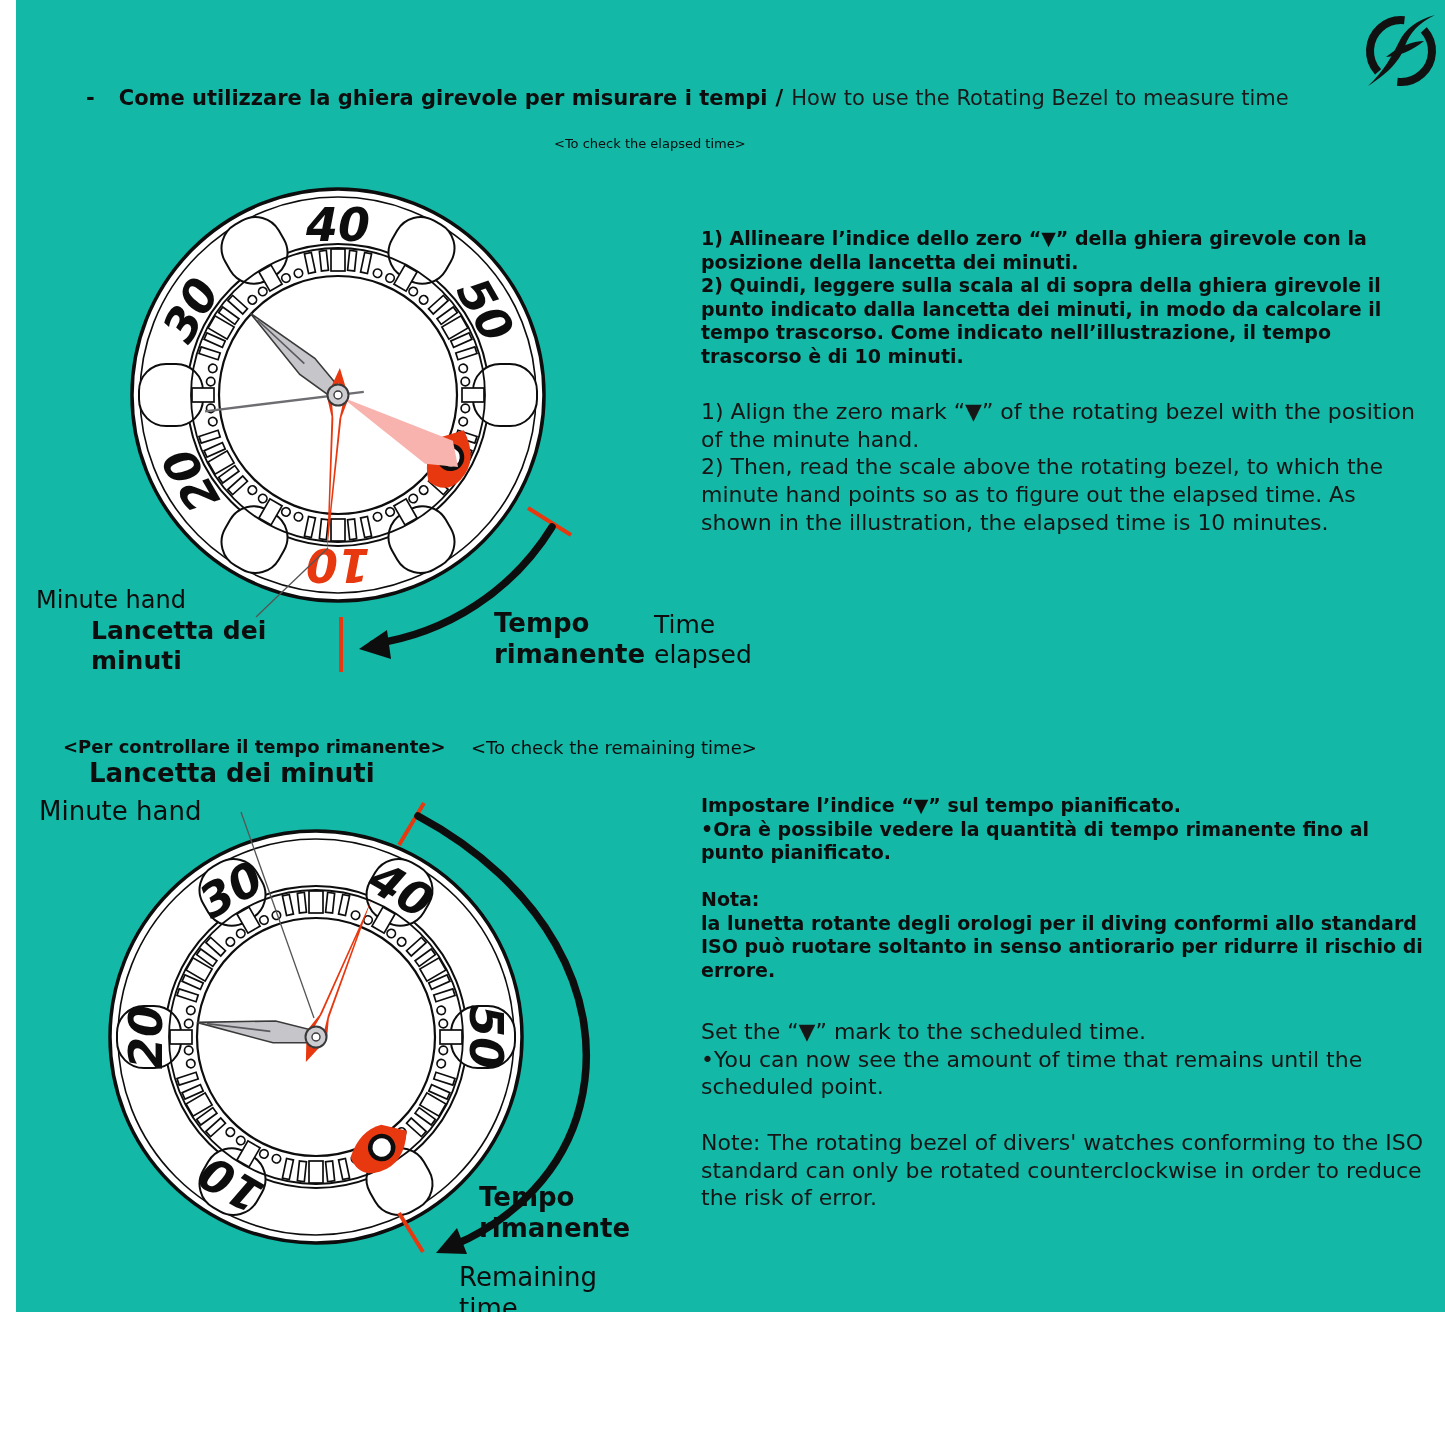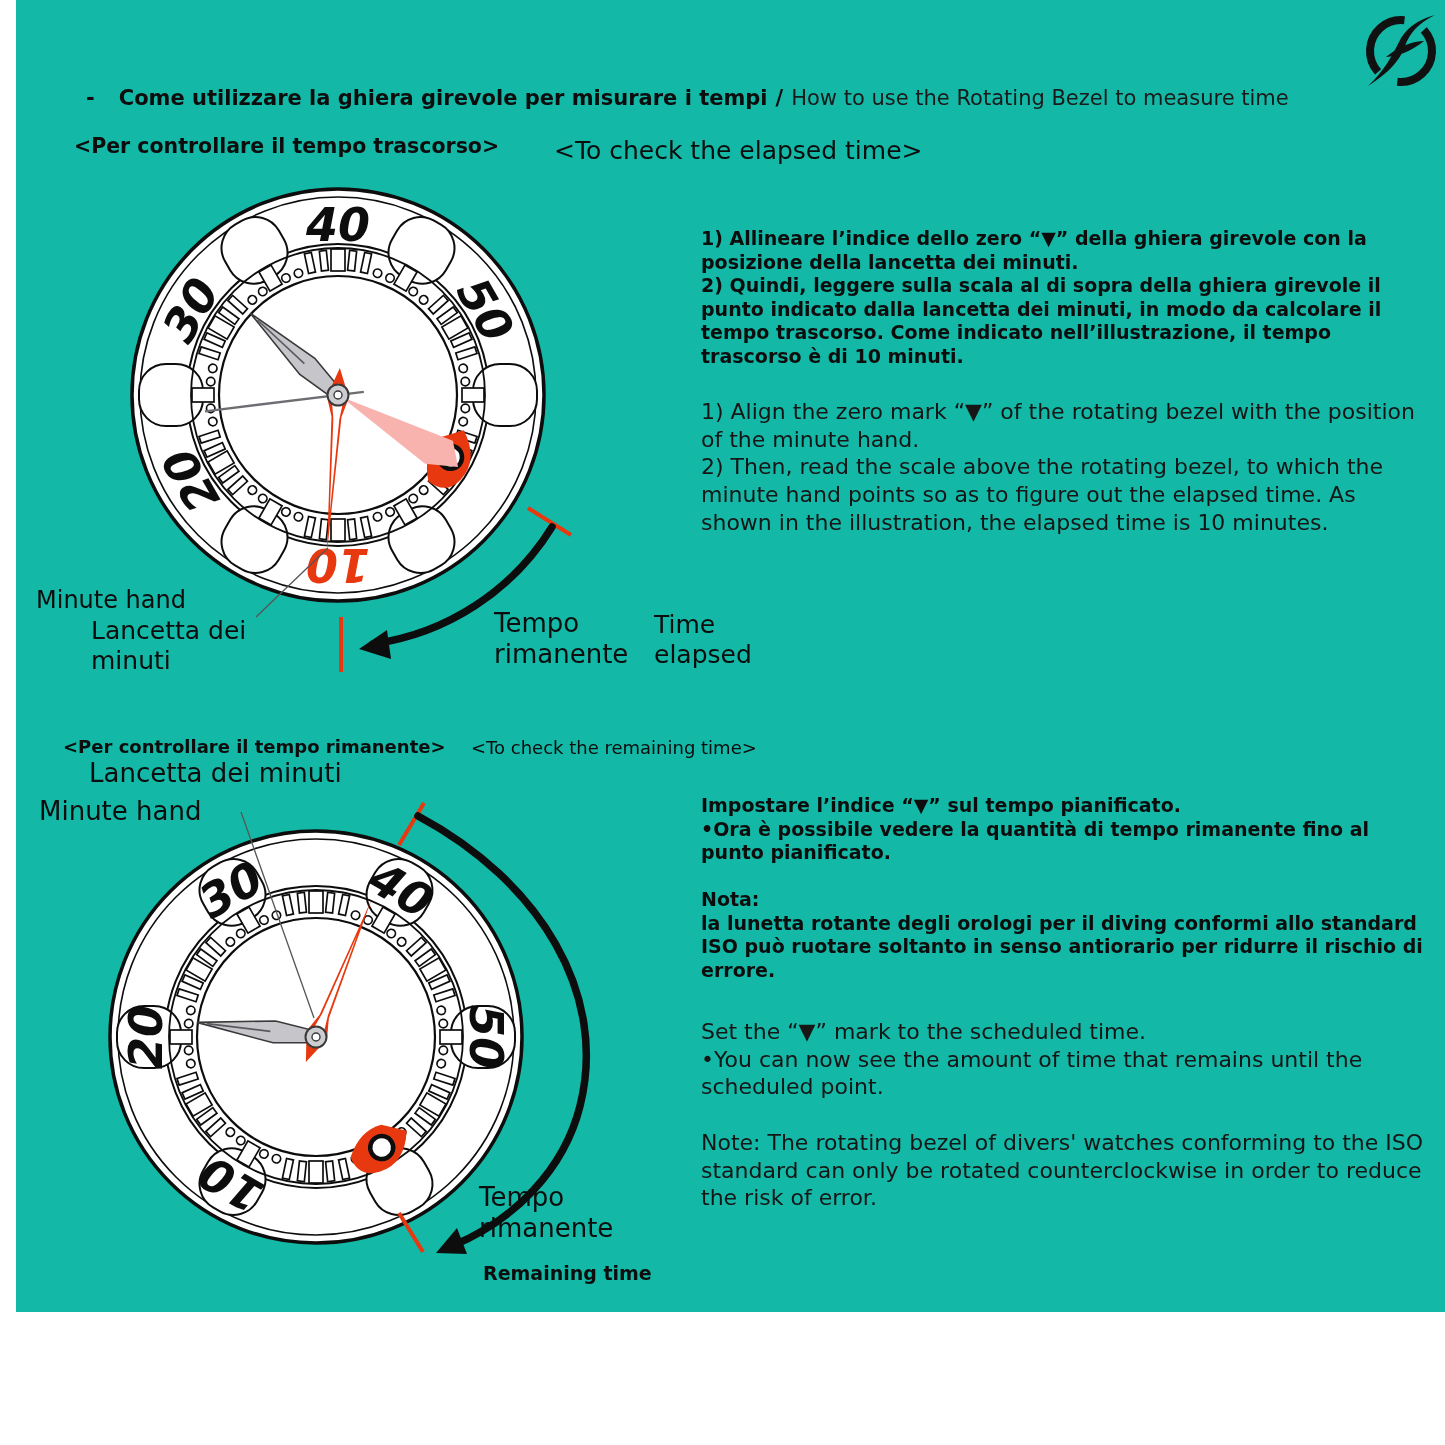--- a/index.html
+++ b/index.html
@@ -10,44 +10,44 @@
   .abs { position:absolute; }
 
   
   .title-row { left:70px; top:86px; font-size:21px; white-space:nowrap; }
   .title-row .dash { font-weight:bold; margin-right:24px; }
   .title-row .it { font-weight:bold; }
   .title-row .sep { font-weight:bold; margin:0 8px; }
   .title-row .en { font-weight:normal; color:#1a1a1a; }
 
   .h1-it { left:58px;  top:134px; font-size:20.5px; font-weight:bold; white-space:nowrap; }
-  .h1-en { left:538px; top:136px; font-size:25px; white-space:nowrap; }
+  .h1-en { left:538px; top:136px; font-size:13px; white-space:nowrap; }
   .h2-it { left:47px;  top:736px; font-size:18px; font-weight:bold; white-space:nowrap;text-align:center; }
   .h2-en { left:455px; top:737px; font-size:18px; white-space:nowrap; }
 
   
   .body-block { width:732px; white-space:pre-line; }
   .body-it { font-weight:bold; font-size:19px; line-height:1.24; }
   .body-en { font-weight:normal; font-size:22px; line-height:1.26; color:#161616; }
   #body-it-1 { left:685px; top:227px; }
   #body-en-1 { left:685px; top:398px; }
   #body-it-2 { left:685px; top:794px; }
   #body-en-2 { left:685px; top:1018px; }
 
   
   .lab { line-height:1.18; }
-  .lab.b { font-weight:normal; }
+  .lab.b { font-weight:bold; }
   #lab-minute-en-1 { left:20px;  top:586px; font-size:24px; }
   #lab-minute-it-1 { left:75px;  top:616px; font-size:25px; width:190px; }
   #lab-tempo-1     { left:478px; top:608px; font-size:26px; width:165px; }
   #lab-time-1      { left:638px; top:610px; font-size:25px; width:140px; }
   #lab-minute-it-2 { left:73px;  top:758px; font-size:26px; white-space:nowrap; }
   #lab-minute-en-2 { left:23px;  top:796px; font-size:26px; white-space:nowrap; }
   #lab-tempo-2     { left:463px; top:1182px; font-size:26px; width:180px; }
-  #lab-remaining-2 { left:467px; top:1262px; font-size:19px; width:190px;font-weight:bold; }
+  #lab-remaining-2 { left:443px; top:1262px; font-size:26px; width:190px; }
 
   
   #watch1 { left:60px; top:170px; }
   #watch2 { left:30px; top:790px; }
   svg text.bezel-num { font-family:"DejaVu Sans", sans-serif; font-weight:bold; font-style:italic; font-size:46px; }
 
   
   #f-logo { left:1342px; top:8px; }
   #mercury { left:958px; top:1350px; width:466px; height:88px; }
   #mercury .stripe { position:absolute; left:134px; top:7px; width:330px; height:5px;
@@ -58,21 +58,20 @@
 </style>
 </head>
 <body>
 
 <div id="page">
 
   <div class="abs title-row">
     <span class="dash">-</span><span class="it">Come utilizzare la ghiera girevole per misurare i tempi</span><span class="sep">/</span><span class="en">How to use the Rotating Bezel to measure time</span>
   </div>
 
-  <div class="abs h1-it">&lt;Per controllare il tempo trascorso&gt;</div>
   <div class="abs h1-en">&lt;To check the elapsed time&gt;</div>
 
   <svg id="watch1" class="abs" width="560" height="540" viewBox="0 0 560 540">
     <circle cx="262" cy="225" r="206" fill="#fff" stroke="#0d0d0d" stroke-width="3.5"></circle>
     <circle cx="262" cy="225" r="198" fill="none" stroke="#0d0d0d" stroke-width="1.6"></circle>
     <circle cx="262" cy="225" r="151" fill="none" stroke="#0d0d0d" stroke-width="2"></circle>
     <g class="lobes">
         <g transform="rotate(30 262 225)">
           <rect x="231" y="26" width="62" height="64" rx="27" fill="#fff" stroke="#0d0d0d" stroke-width="2"></rect>
         </g>

